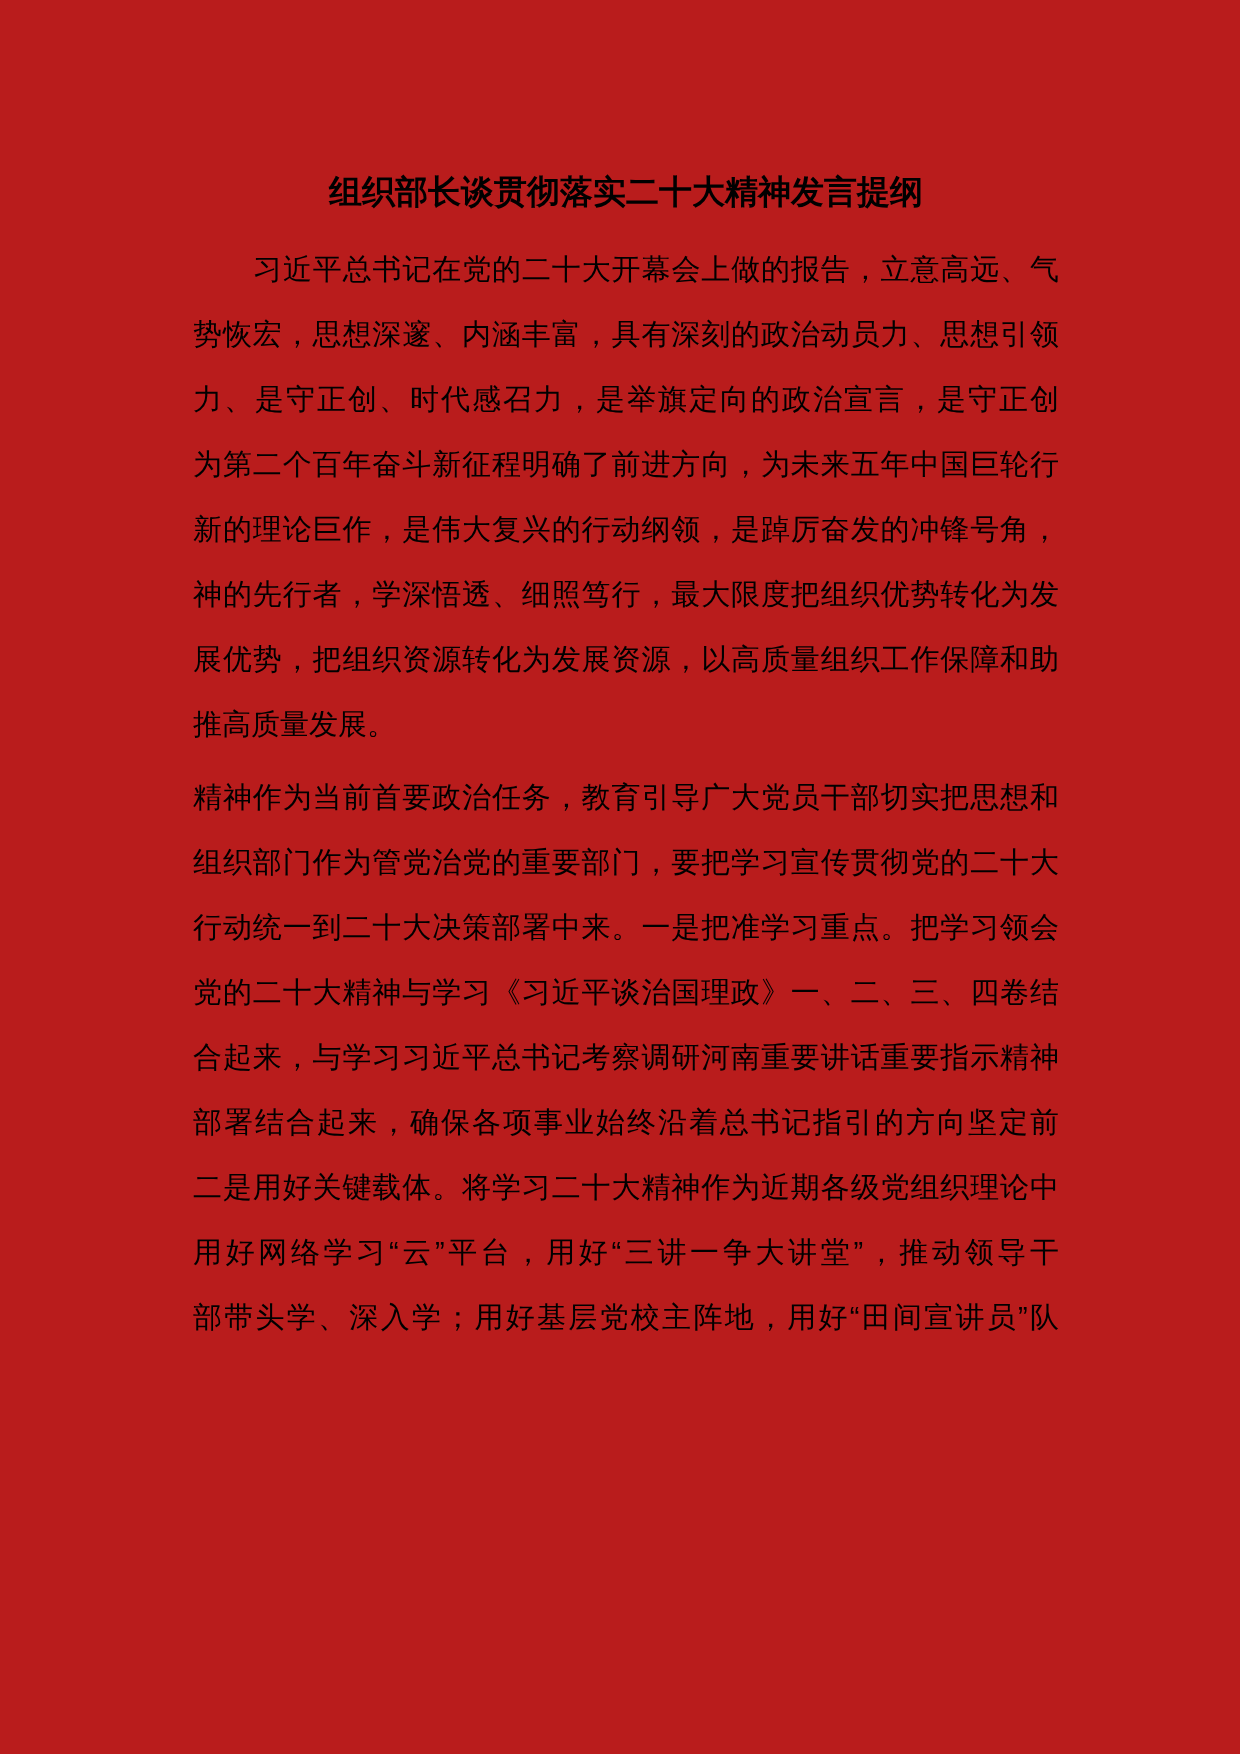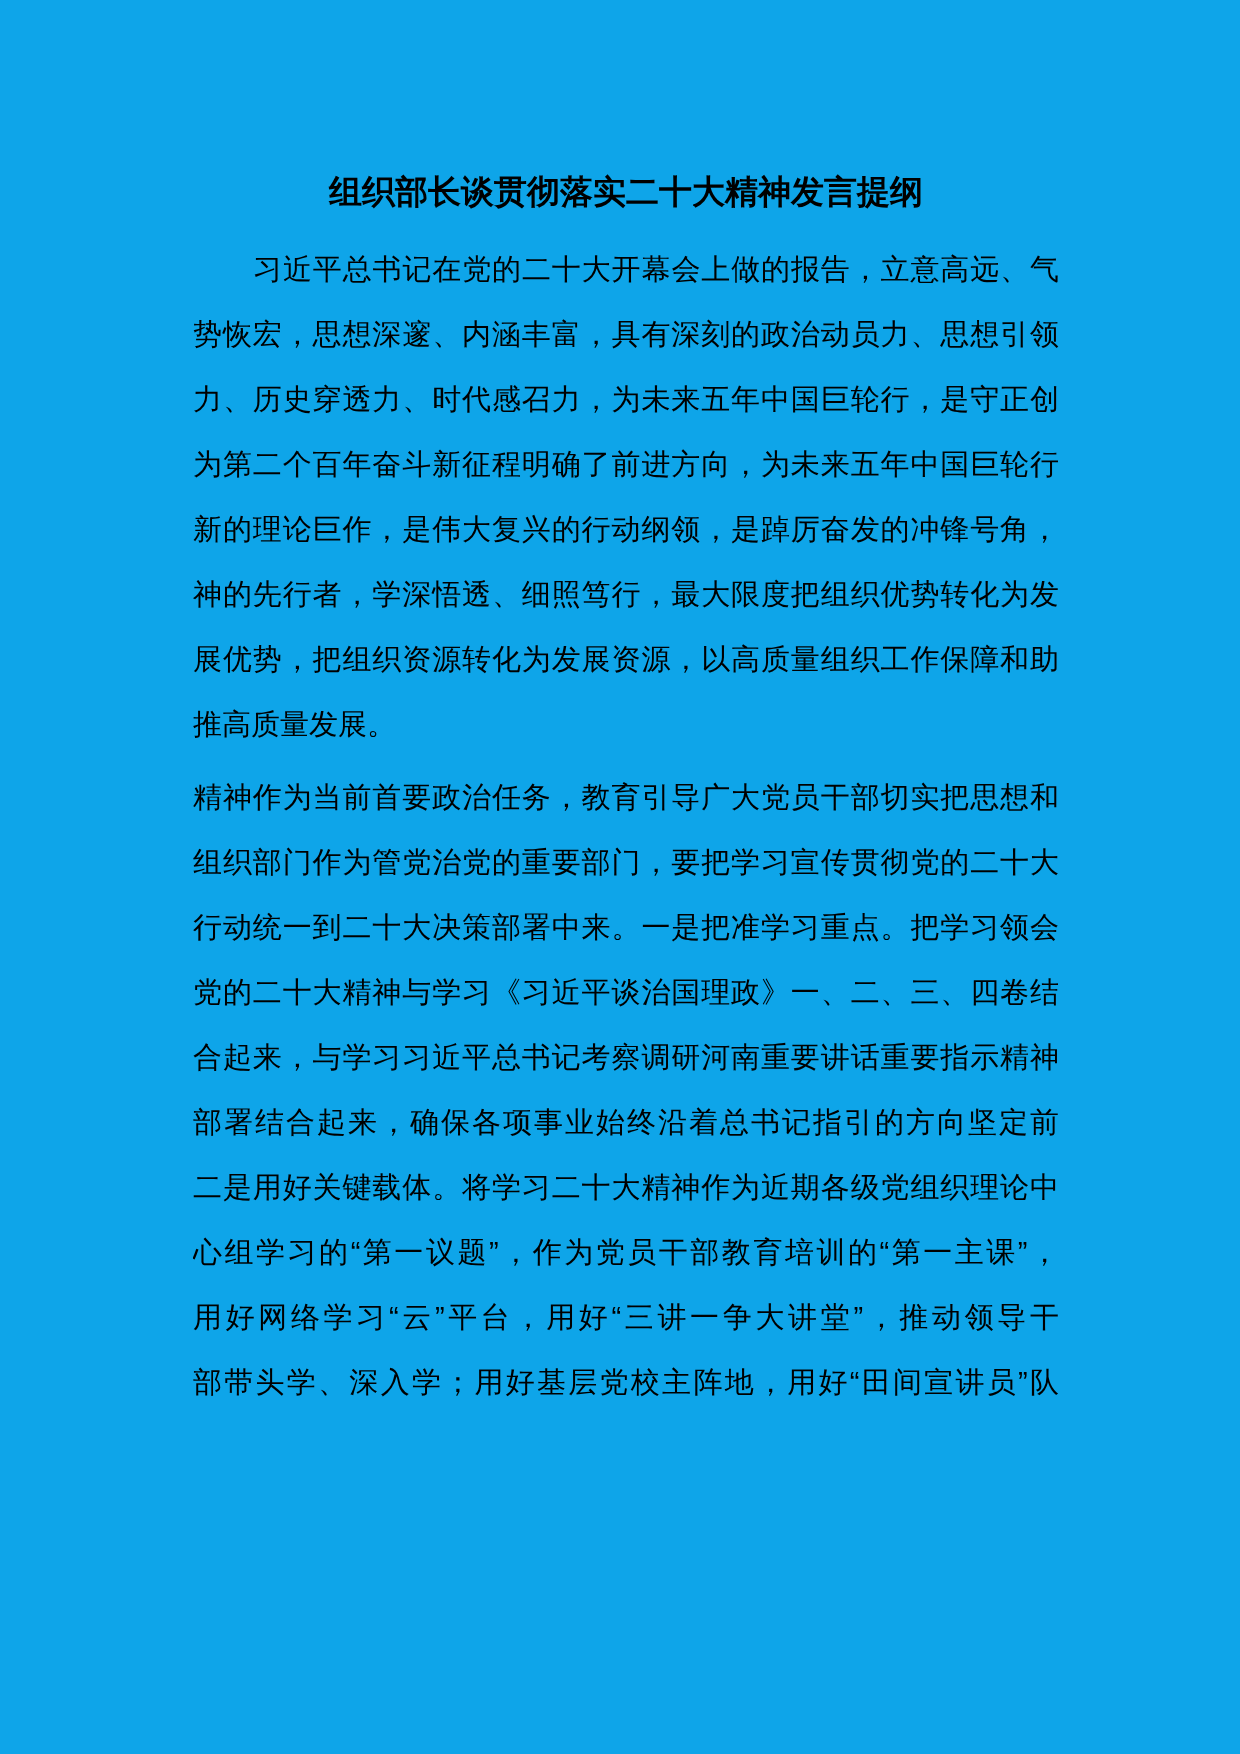--- a/index.html
+++ b/index.html
@@ -4,21 +4,21 @@
 <style>
   html, body {
     margin: 0;
     padding: 0;
     background: #ffffff;
   }
   .page {
     position: relative;
     width: 1240px;
     height: 1754px;
-    background: #0ea5e9;
+    background: #b91c1c;
     color: #000000;
     font-family: "Liberation Sans", sans-serif;
     overflow: hidden;
   }
   .doc-title {
     position: absolute;
     left: 185px;
     top: 168px;
     width: 882px;
     height: 48px;
@@ -57,33 +57,32 @@
 </style>
 </head>
 <body>
 
 <div class="page">
   <div class="doc-title">组织部长谈贯彻落实二十大精神发言提纲</div>
   <div class="doc-body">
       <div class="paragraph">
         <div class="line indent">习近平总书记在党的二十大开幕会上做的报告，立意高远、气</div>
         <div class="line">势恢宏，思想深邃、内涵丰富，具有深刻的政治动员力、思想引领</div>
-        <div class="line">力、历史穿透力、时代感召力，为未来五年中国巨轮行，是守正创</div>
+        <div class="line">力、是守正创、时代感召力，是举旗定向的政治宣言，是守正创</div>
         <div class="line">为第二个百年奋斗新征程明确了前进方向，为未来五年中国巨轮行</div>
         <div class="line">新的理论巨作，是伟大复兴的行动纲领，是踔厉奋发的冲锋号角，</div>
         <div class="line">神的先行者，学深悟透、细照笃行，最大限度把组织优势转化为发</div>
         <div class="line">展优势，把组织资源转化为发展资源，以高质量组织工作保障和助</div>
         <div class="line flush">推高质量发展。</div>
       </div>
       <div class="paragraph">
         <div class="line">精神作为当前首要政治任务，教育引导广大党员干部切实把思想和</div>
         <div class="line">组织部门作为管党治党的重要部门，要把学习宣传贯彻党的二十大</div>
         <div class="line">行动统一到二十大决策部署中来。一是把准学习重点。把学习领会</div>
         <div class="line">党的二十大精神与学习《习近平谈治国理政》一、二、三、四卷结</div>
         <div class="line">合起来，与学习习近平总书记考察调研河南重要讲话重要指示精神</div>
         <div class="line">部署结合起来，确保各项事业始终沿着总书记指引的方向坚定前行。</div>
         <div class="line">二是用好关键载体。将学习二十大精神作为近期各级党组织理论中</div>
-        <div class="line">心组学习的“第一议题”，作为党员干部教育培训的“第一主课”，</div>
         <div class="line">用好网络学习“云”平台，用好“三讲一争大讲堂”，推动领导干</div>
         <div class="line">部带头学、深入学；用好基层党校主阵地，用好“田间宣讲员”队</div>
       </div>
     </div>
 </div>
 
 </body></html>

